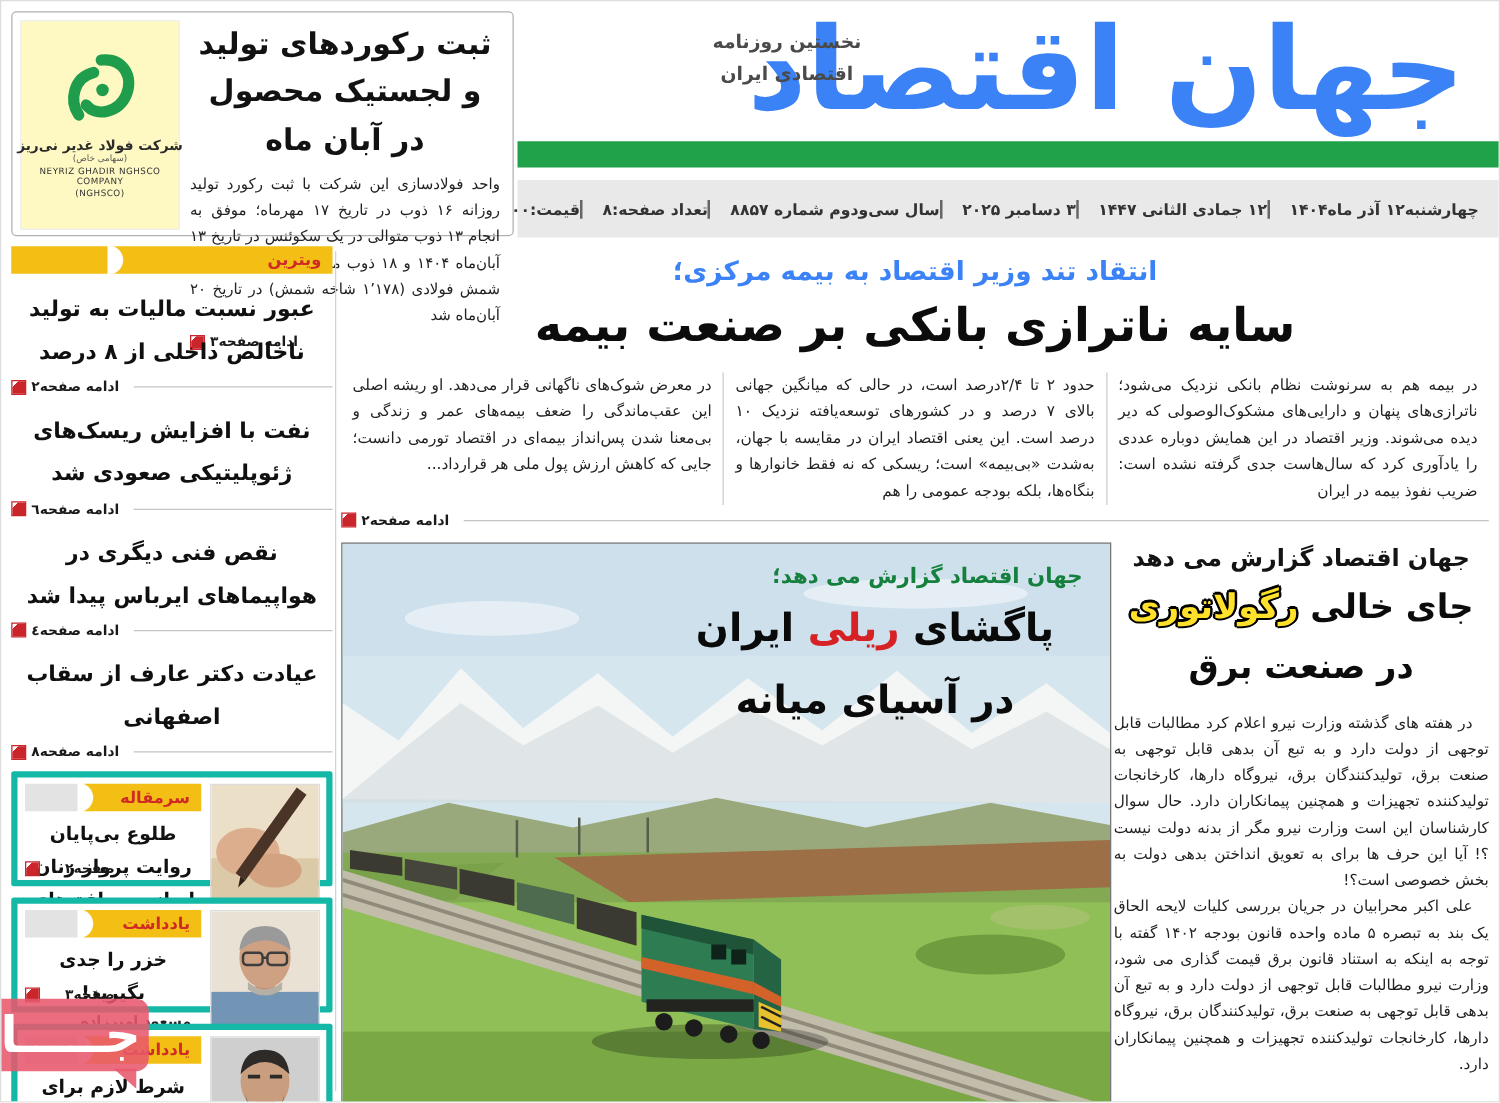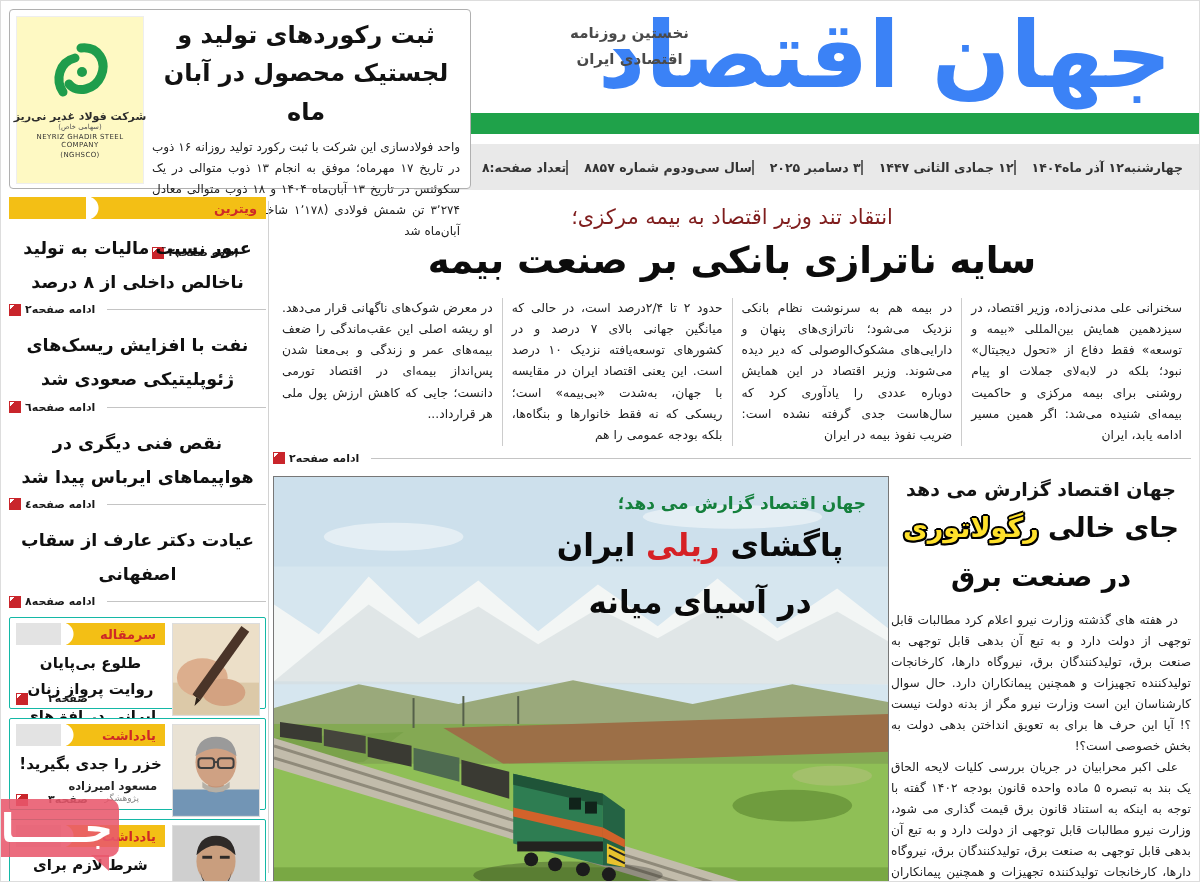--- a/index.html
+++ b/index.html
@@ -26,21 +26,21 @@
     position:absolute; left:-7px; right:0; top:143px; height:46px; background:#e9e9e9;
     display:flex; align-items:center; justify-content:space-between; padding:0 16px;
   }
   .date-item {
     font-size:12.5px; color:#333; font-weight:bold; white-space:nowrap;
     border-left:2px solid #666; padding-left:16px;
   }
 
   
   #ad-box {
-    position:absolute; left:8px; top:8px; width:462px; height:180px;
+    position:absolute; left:8px; top:8px; width:402px; height:180px;
     border:1px solid #b0b0b0; border-radius:4px; background:#fff;
     display:flex; flex-direction:row; padding:6px 10px 4px 6px;
   }
   .ad-text { flex:1; display:flex; flex-direction:column; }
   .ad-headline { font-size:24px; font-weight:bold; color:#121212; text-align:center; line-height:1.6; }
   .ad-body { margin-top:6px; font-size:12px; line-height:1.75; text-align:justify; color:#222; }
   .ad-logo {
     width:128px; margin-right:8px; display:flex; flex-direction:column;
     align-items:center; justify-content:center; border:1px solid #eee; background:#fef9c3;
   }
@@ -69,36 +69,36 @@
     background:radial-gradient(circle at -4px 50%, #fff 11px, #f3bf15 12px);
     display:flex; align-items:center; justify-content:flex-end; padding-right:9px;
   }
   .label-text { font-size:13px; font-weight:bold; color:#cf2a26; direction:rtl; }
   .s-item { padding-top:12px; }
   .s-title {
     font-size:17.5px; font-weight:bold; color:#101010; text-align:center;
     line-height:1.95; cursor:pointer;
   }
   .card {
-    position:relative; border:1px solid #14b8a6; border-radius:2px; background:#fff;
+    position:relative; border:5px solid #14b8a6; border-radius:2px; background:#fff;
     margin-top:9px; height:92px;
   }
   .card-img { position:absolute; top:5px; bottom:5px; right:5px; width:88px; border:1px solid #ddd; }
   .card-body { position:absolute; top:5px; bottom:3px; left:6px; right:100px; }
   .card-title {
     margin-top:5px; font-size:15px; font-weight:bold; color:#111;
     text-align:center; line-height:1.75; cursor:pointer;
   }
   .card-author { margin-top:2px; font-size:11.5px; font-weight:bold; color:#222; text-align:right; padding-right:8px; }
   .card-role { font-size:9px; color:#888; text-align:right; padding-right:26px; }
   .card-page { position:absolute; left:0; bottom:0; display:flex; direction:ltr; align-items:center; gap:20px; }
 
   
   #main { position:absolute; left:272px; right:8px; top:196px; bottom:0; }
-  .kicker { text-align:center; font-size:21px; font-weight:normal; color:#7f1d1d; margin-top:8px; }
+  .kicker { text-align:center; font-size:21px; font-weight:bold; color:#3b82f6; margin-top:8px; }
   .lead-headline { text-align:center; font-size:37px; font-weight:bold; color:#0c0c0c; margin-top:10px; }
   .lead-cols { display:flex; margin-top:16px; }
   .lead-col {
     flex:1; padding:0 9px; font-size:12.3px; line-height:1.72; text-align:justify; color:#222;
     border-left:1px solid #ccc;
   }
   .lead-col:last-child { border-left:none; }
   .lead-more { margin-top:6px; }
 
   .lower { position:relative; margin-top:9px; height:479px; }
@@ -171,21 +171,21 @@
       </div>
     </div>
     <div class="ad-logo">
       <svg width="62" height="64" viewBox="0 0 62 64">
         <path d="M32 6 C50 4 58 20 52 34 C46 48 28 52 20 42" fill="none" stroke="#1f9d4c" stroke-width="9" stroke-linecap="round"></path>
         <path d="M14 50 C6 38 10 20 26 16" fill="none" stroke="#1f9d4c" stroke-width="9" stroke-linecap="round"></path>
         <circle cx="33" cy="30" r="5" fill="#1f9d4c"></circle>
       </svg>
       <div class="ad-logo-fa">شرکت فولاد غدیر نی‌ریز</div>
       <div class="ad-logo-fa-small">(سهامی خاص)</div>
-      <div class="ad-logo-en">NEYRIZ GHADIR STEEL COMPANY</div>
+      <div class="ad-logo-en">NEYRIZ GHADIR NGHSCO COMPANY</div>
       <div class="ad-logo-en">(NGHSCO)</div>
     </div>
   </div>
 
   <div class="vdivider"></div>
 
   <div id="sidebar">
     <div class="label-bar">
       <span class="label-left yellow"></span>
       <span class="label-right">
@@ -307,21 +307,20 @@
 
       </div>
     </div>
   </div>
 
   <div id="main">
     <div class="kicker">انتقاد تند وزیر اقتصاد به بیمه مرکزی؛</div>
     <div class="lead-headline">سایه ناترازی بانکی بر صنعت بیمه</div>
 
     <div class="lead-cols">
-      <div class="lead-col">سخنرانی علی مدنی‌زاده، وزیر اقتصاد، در سیزدهمین همایش بین‌المللی «بیمه و توسعه» فقط دفاع از «تحول دیجیتال» نبود؛ بلکه در لابه‌لای جملات او پیام روشنی برای بیمه مرکزی و حاکمیت بیمه‌ای شنیده می‌شد: اگر همین مسیر ادامه یابد، ایران</div>
       <div class="lead-col">در بیمه هم به سرنوشت نظام بانکی نزدیک می‌شود؛ ناترازی‌های پنهان و دارایی‌های مشکوک‌الوصولی که دیر دیده می‌شوند. وزیر اقتصاد در این همایش دوباره عددی را یادآوری کرد که سال‌هاست جدی گرفته نشده است: ضریب نفوذ بیمه در ایران</div>
       <div class="lead-col">حدود ۲ تا ۲/۴درصد است، در حالی که میانگین جهانی بالای ۷ درصد و در کشورهای توسعه‌یافته نزدیک ۱۰ درصد است. این یعنی اقتصاد ایران در مقایسه با جهان، به‌شدت «بی‌بیمه» است؛ ریسکی که نه فقط خانوارها و بنگاه‌ها، بلکه بودجه عمومی را هم</div>
       <div class="lead-col">در معرض شوک‌های ناگهانی قرار می‌دهد. او ریشه اصلی این عقب‌ماندگی را ضعف بیمه‌های عمر و زندگی و بی‌معنا شدن پس‌انداز بیمه‌ای در اقتصاد تورمی دانست؛ جایی که کاهش ارزش پول ملی هر قرارداد...</div>
     </div>
     <div class="more-row lead-more">
       <span class="page-icon"></span>
       <span class="more-label">ادامه صفحه۲</span>
       <span class="more-line"></span>
     </div>
 

